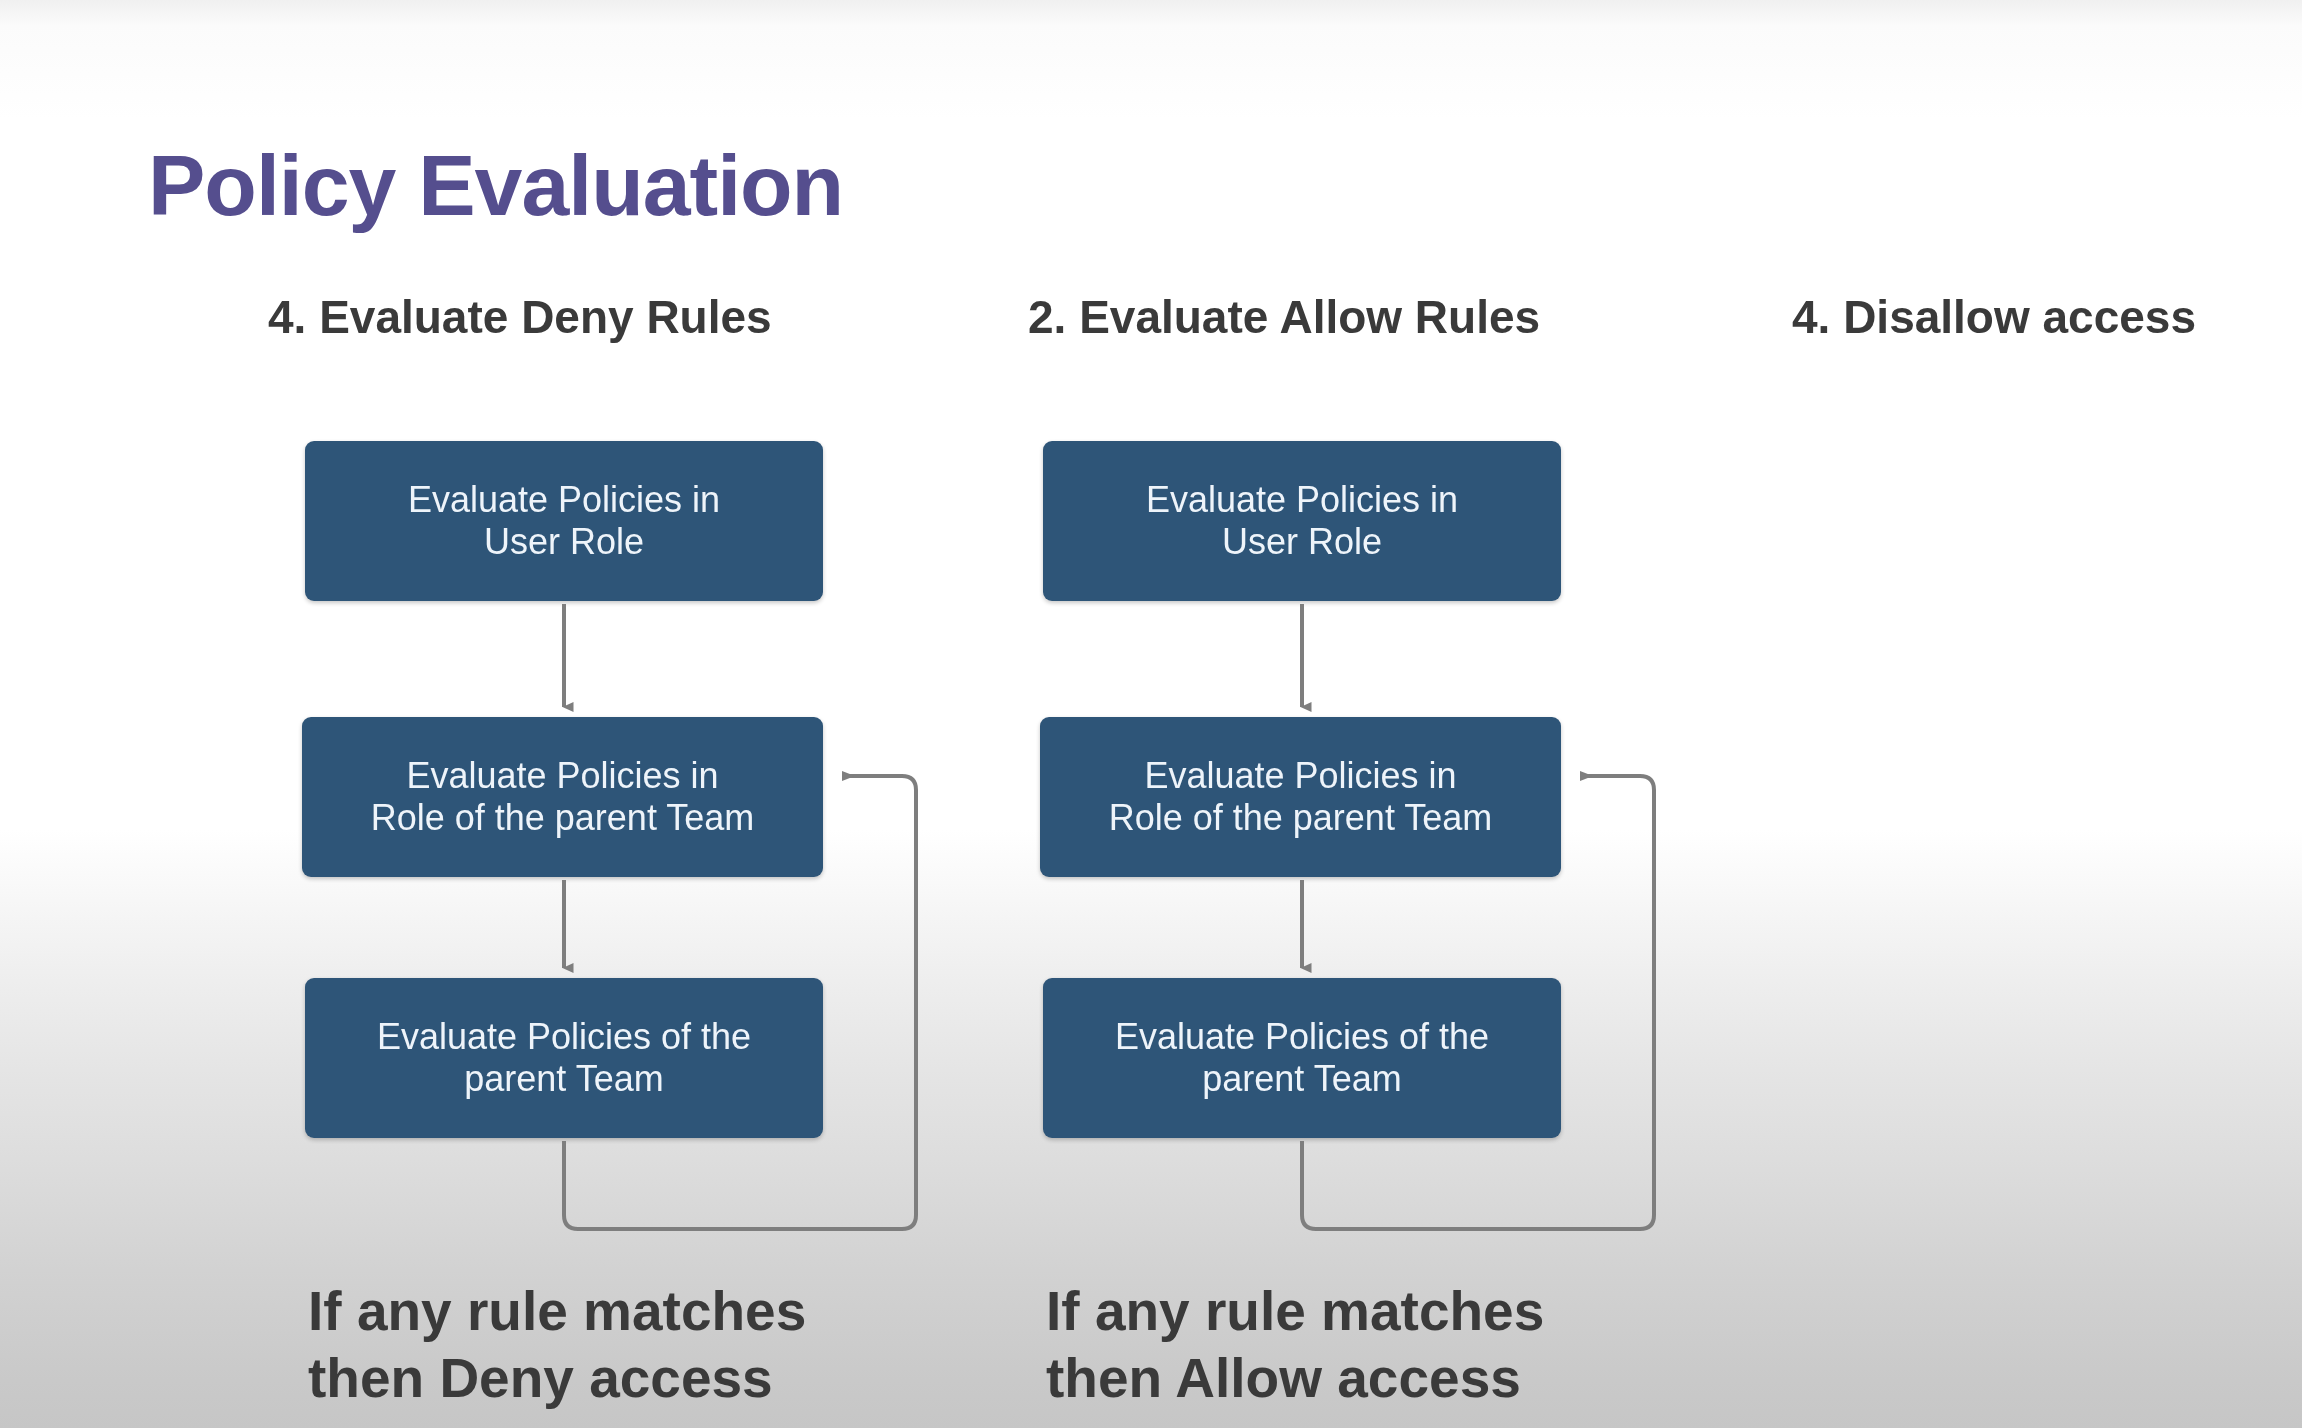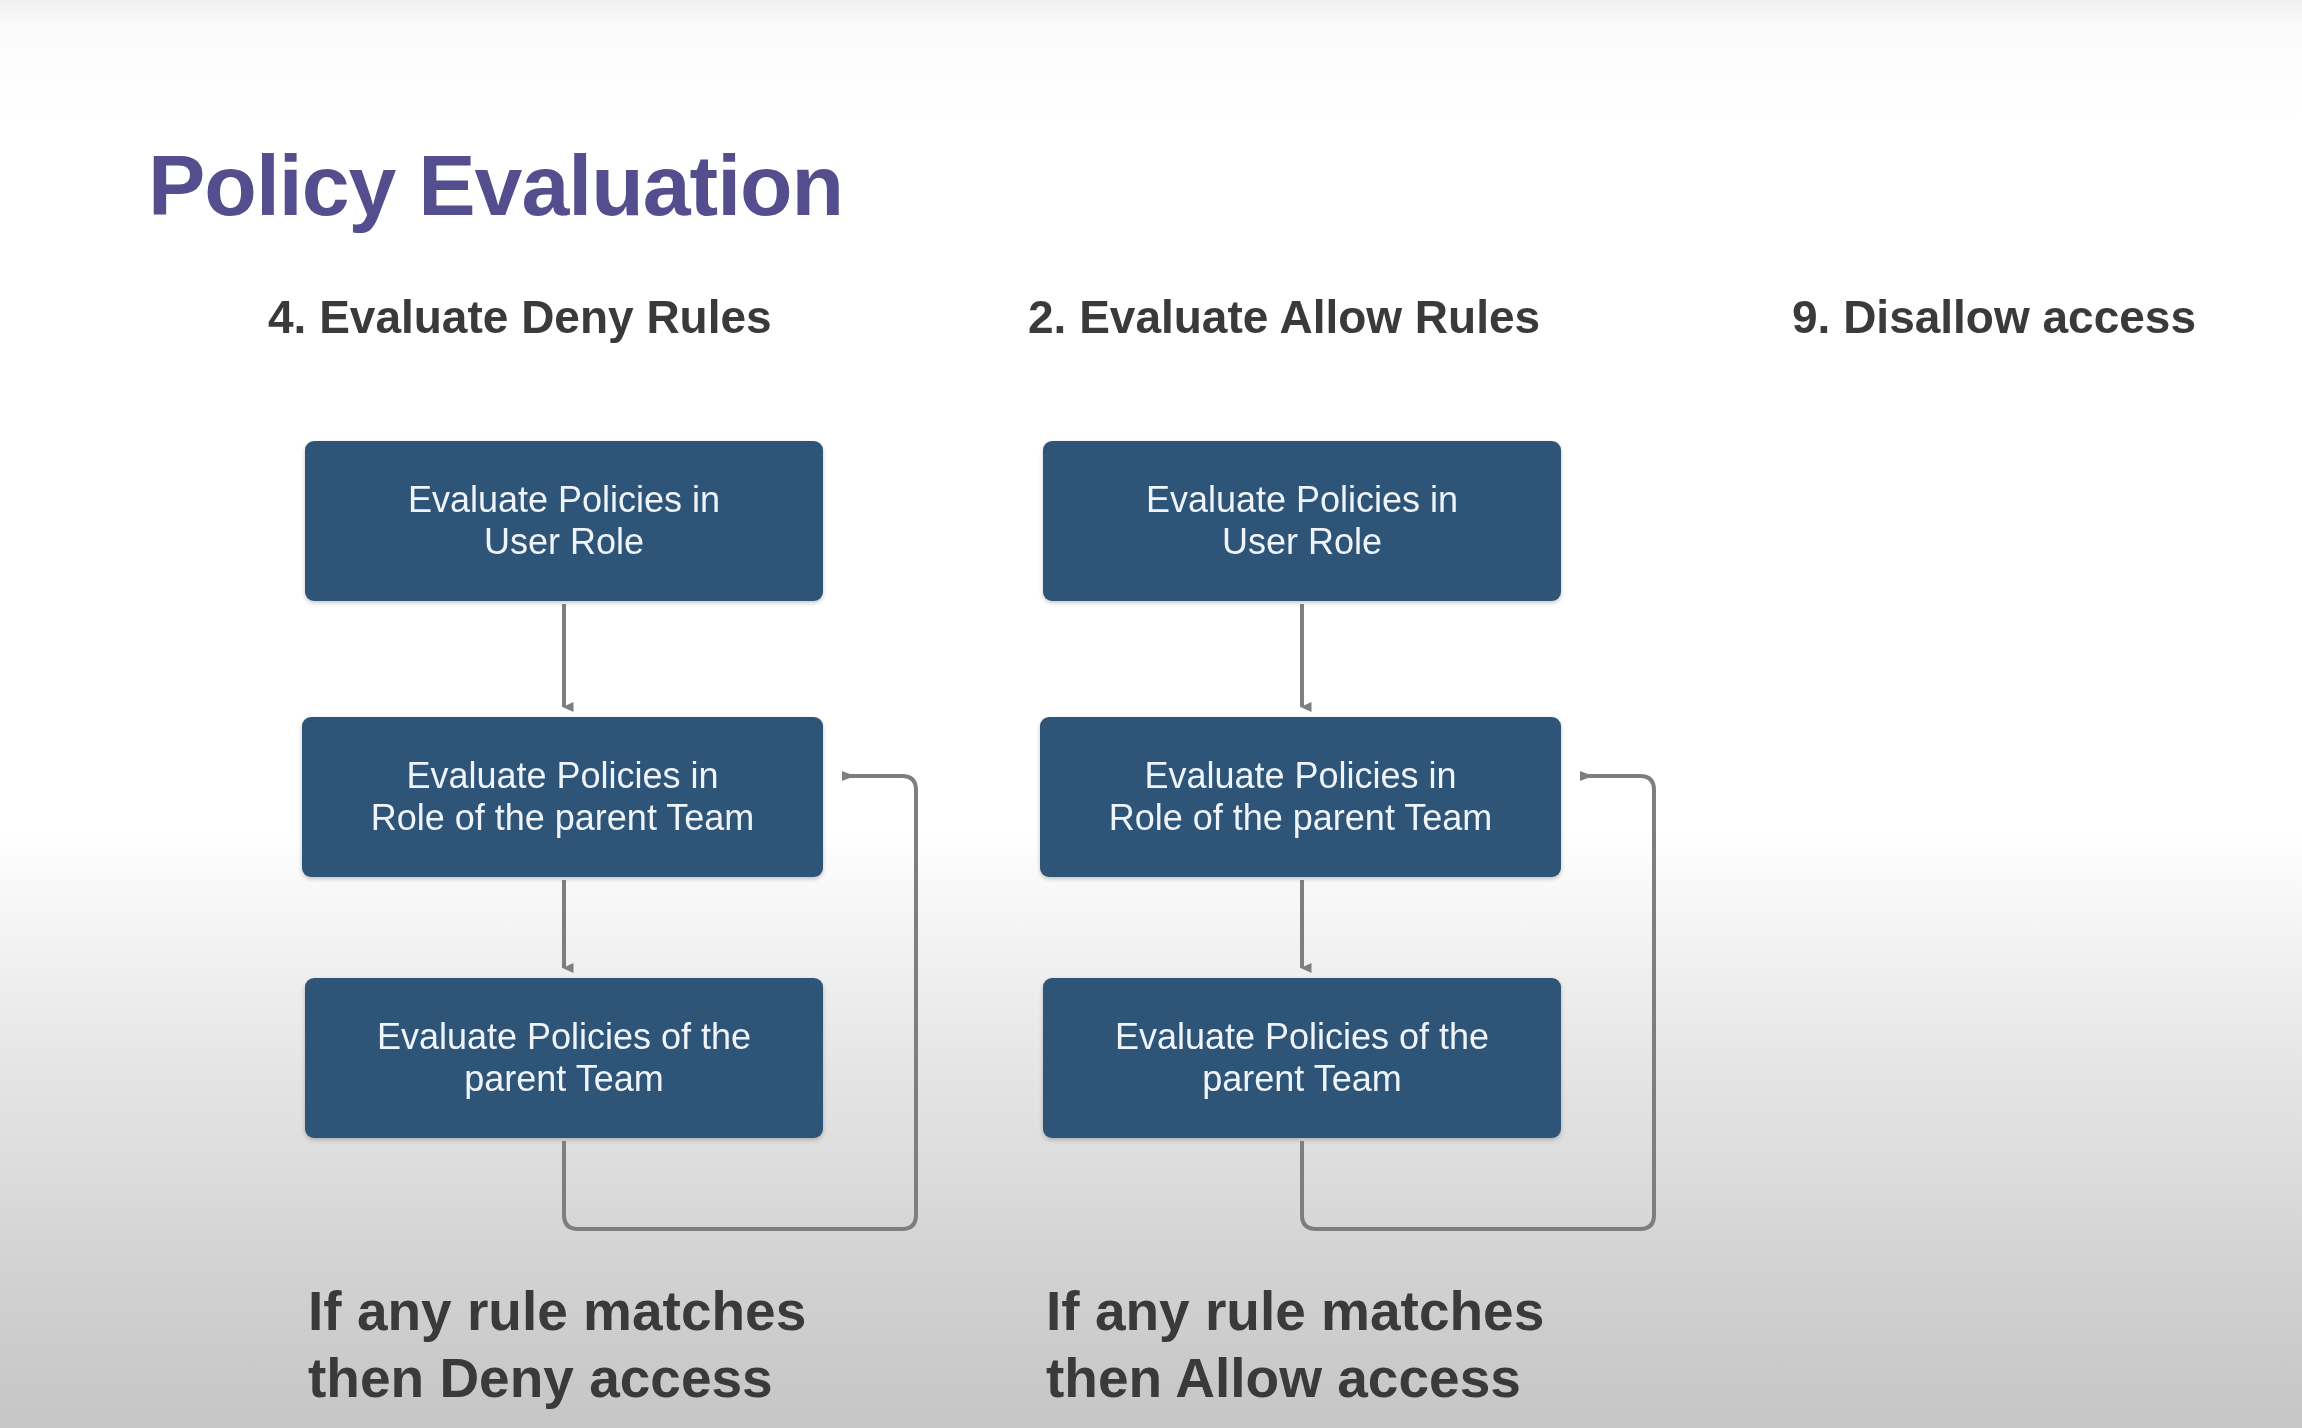--- a/index.html
+++ b/index.html
@@ -109,21 +109,21 @@
 </style>
 </head>
 <body>
 
 <div id="slide">
 
   <div id="title">Policy Evaluation</div>
 
   <div class="col-heading" id="heading-1">4. Evaluate Deny Rules</div>
   <div class="col-heading" id="heading-2">2. Evaluate Allow Rules</div>
-  <div class="col-heading" id="heading-3">9. Disallow access</div>
+  <div class="col-heading" id="heading-3">4. Disallow access</div>
 
   <div class="flow-box" id="box-1-1">Evaluate Policies in<br>User Role</div>
   <div class="flow-box" id="box-1-2">Evaluate Policies in<br>Role of the parent Team</div>
   <div class="flow-box" id="box-1-3">Evaluate Policies of the<br>parent Team</div>
 
   <div class="flow-box" id="box-2-1">Evaluate Policies in<br>User Role</div>
   <div class="flow-box" id="box-2-2">Evaluate Policies in<br>Role of the parent Team</div>
   <div class="flow-box" id="box-2-3">Evaluate Policies of the<br>parent Team</div>
 
   <svg id="connectors" viewBox="0 0 2302 1428" xmlns="http://www.w3.org/2000/svg">

